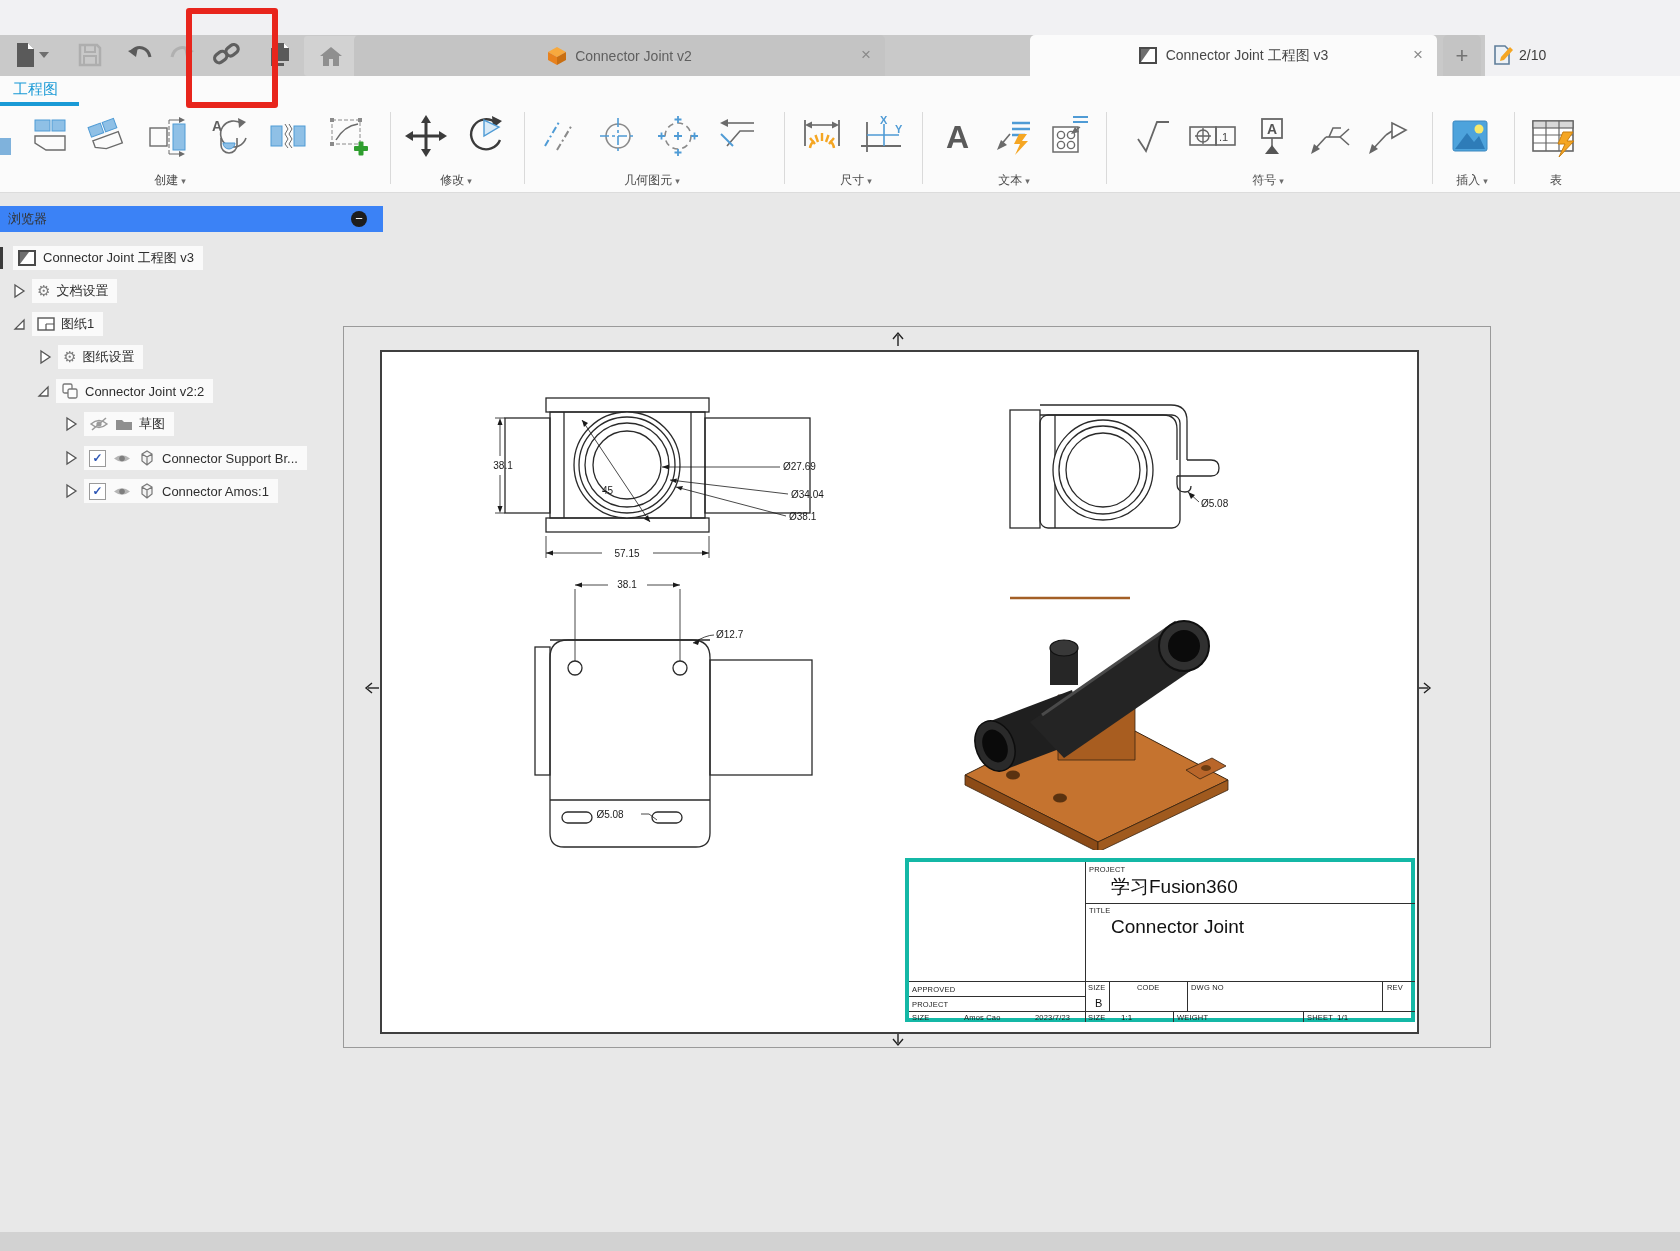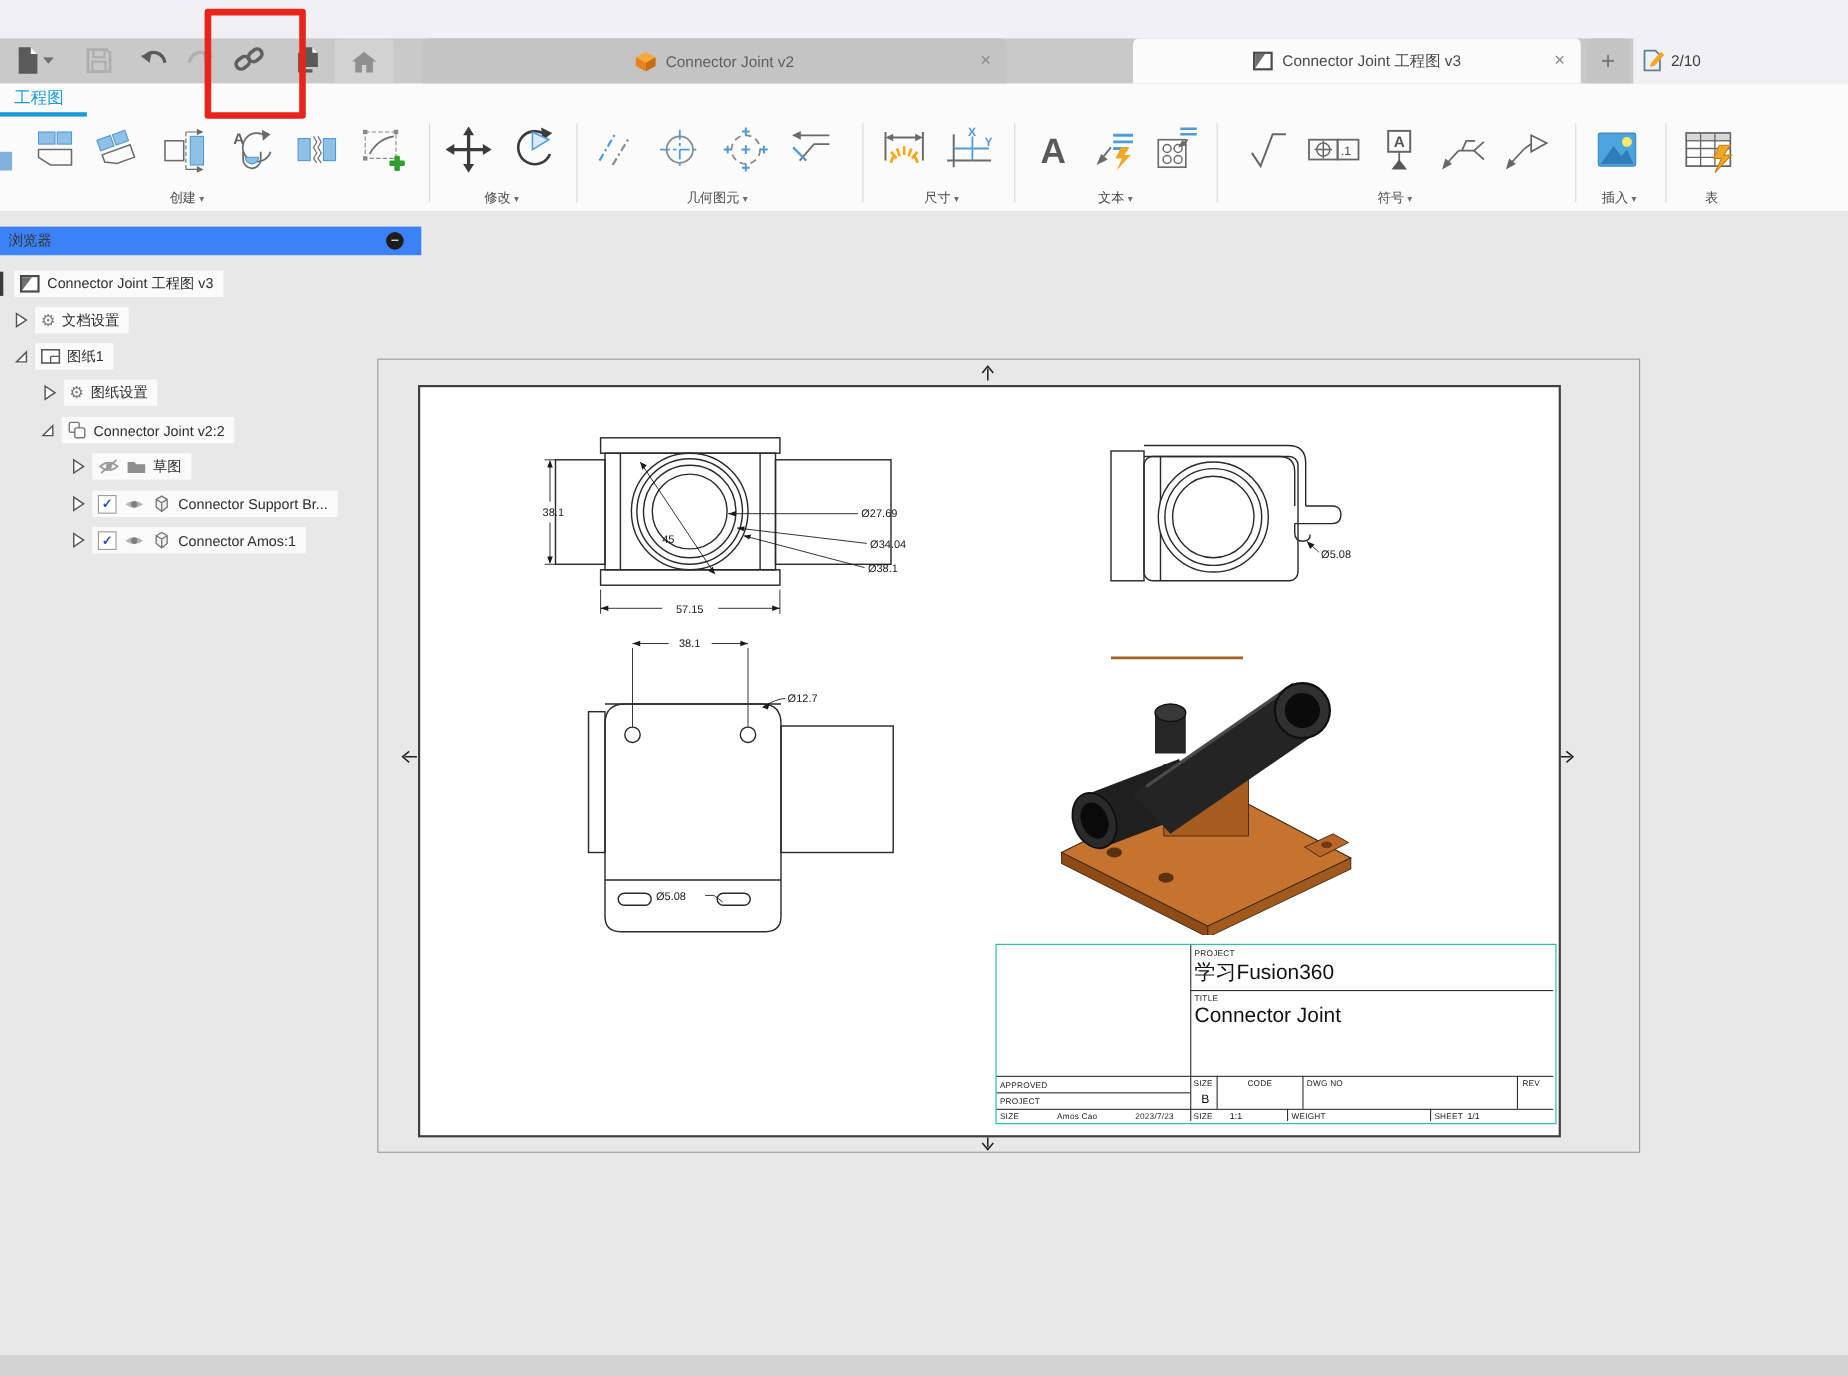--- a/index.html
+++ b/index.html
@@ -8,21 +8,21 @@
   .abs{position:absolute;}
   
   .topstrip{left:0;top:0;width:1680px;height:35px;background:#f1f1f3;}
   .toolbar{left:0;top:35px;width:1485px;height:41px;background:#c9c9c9;}
   .toolbar-right{left:1485px;top:35px;width:195px;height:41px;background:#f1f1f3;}
   .qicon{position:absolute;top:41px;width:28px;height:28px;display:flex;align-items:center;justify-content:center;}
   .home-btn{left:304px;top:36px;width:54px;height:40px;background:#d2d2d2;border-radius:3px;
             display:flex;align-items:center;justify-content:center;}
   .red-annot{left:186px;top:8px;width:80px;height:88px;border:6px solid #e8251c;border-radius:3px;z-index:50;}
   .tab{top:35px;height:41px;border-radius:5px 5px 0 0;display:flex;align-items:center;}
-  .tab1{left:384px;width:531px;background:#c4c4c4;align-items:center;}
+  .tab1{left:354px;width:531px;background:#c4c4c4;align-items:center;}
   .tab2{left:1030px;width:407px;background:#fbfbfb;}
   .tab-label{font-size:14px;color:#5f5f5f;margin-left:8px;white-space:nowrap;}
   .tab2 .tab-label{color:#474747;}
   .tab-close{position:absolute;right:14px;top:9px;font-size:17px;color:#8a8a8a;line-height:22px;}
   .tab-center{display:flex;align-items:center;margin:0 auto;}
   .plus-btn{left:1443px;top:35px;width:38px;height:41px;background:#c4c4c4;border-radius:5px 5px 0 0;
             display:flex;align-items:center;justify-content:center;font-size:22px;color:#737373;}
   .counter{left:1492px;top:41px;height:28px;display:flex;align-items:center;gap:5px;font-size:14px;color:#3d3d3d;}
   
   .ribbon{left:0;top:76px;width:1680px;height:116px;background:#fbfbfb;border-bottom:1px solid #dcdcdc;}
@@ -43,24 +43,24 @@
   .tlabel{font-size:13px;color:#2e2e2e;white-space:nowrap;}
   .tarrow{margin-right:6px;display:flex;}
   .cbx{width:15px;height:15px;background:#fff;border:1px solid #9a9a9a;display:flex;align-items:center;
        justify-content:center;font-size:12px;font-weight:bold;color:#2d56b5;}
   .rootmark{left:0;top:247px;width:3px;height:22px;background:#3a3a3a;}
   
   .selrect{left:343px;top:326px;width:1146px;height:720px;border:1px solid #9a9a9a;}
   .sheet{left:380px;top:350px;width:1035px;height:680px;background:#fff;border:2px solid #3f3f3f;}
   .handle{position:absolute;width:18px;height:18px;}
   
-  .tb{left:905px;top:858px;width:510px;height:164px;border:1px solid #14b8a6;background:#fff;box-sizing:border-box;}
+  .tb{left:905px;top:858px;width:510px;height:164px;border:4px solid #14b8a6;background:#fff;box-sizing:border-box;}
   .tbline{position:absolute;background:#2f2f2f;}
   .tb-label{position:absolute;font-size:7.5px;color:#1c1c1c;letter-spacing:0.2px;}
-  .tb-big{position:absolute;font-size:19px;color:#111;}
+  .tb-big{position:absolute;font-size:19px;color:#111;margin-left:22px;}
   .tb-small{position:absolute;font-size:8px;color:#111;}
   svg text{font-family:"Liberation Sans",sans-serif;}
 </style>
 </head>
 <body>
 
 <div id="app">
 
   <div class="abs topstrip"></div>
 

